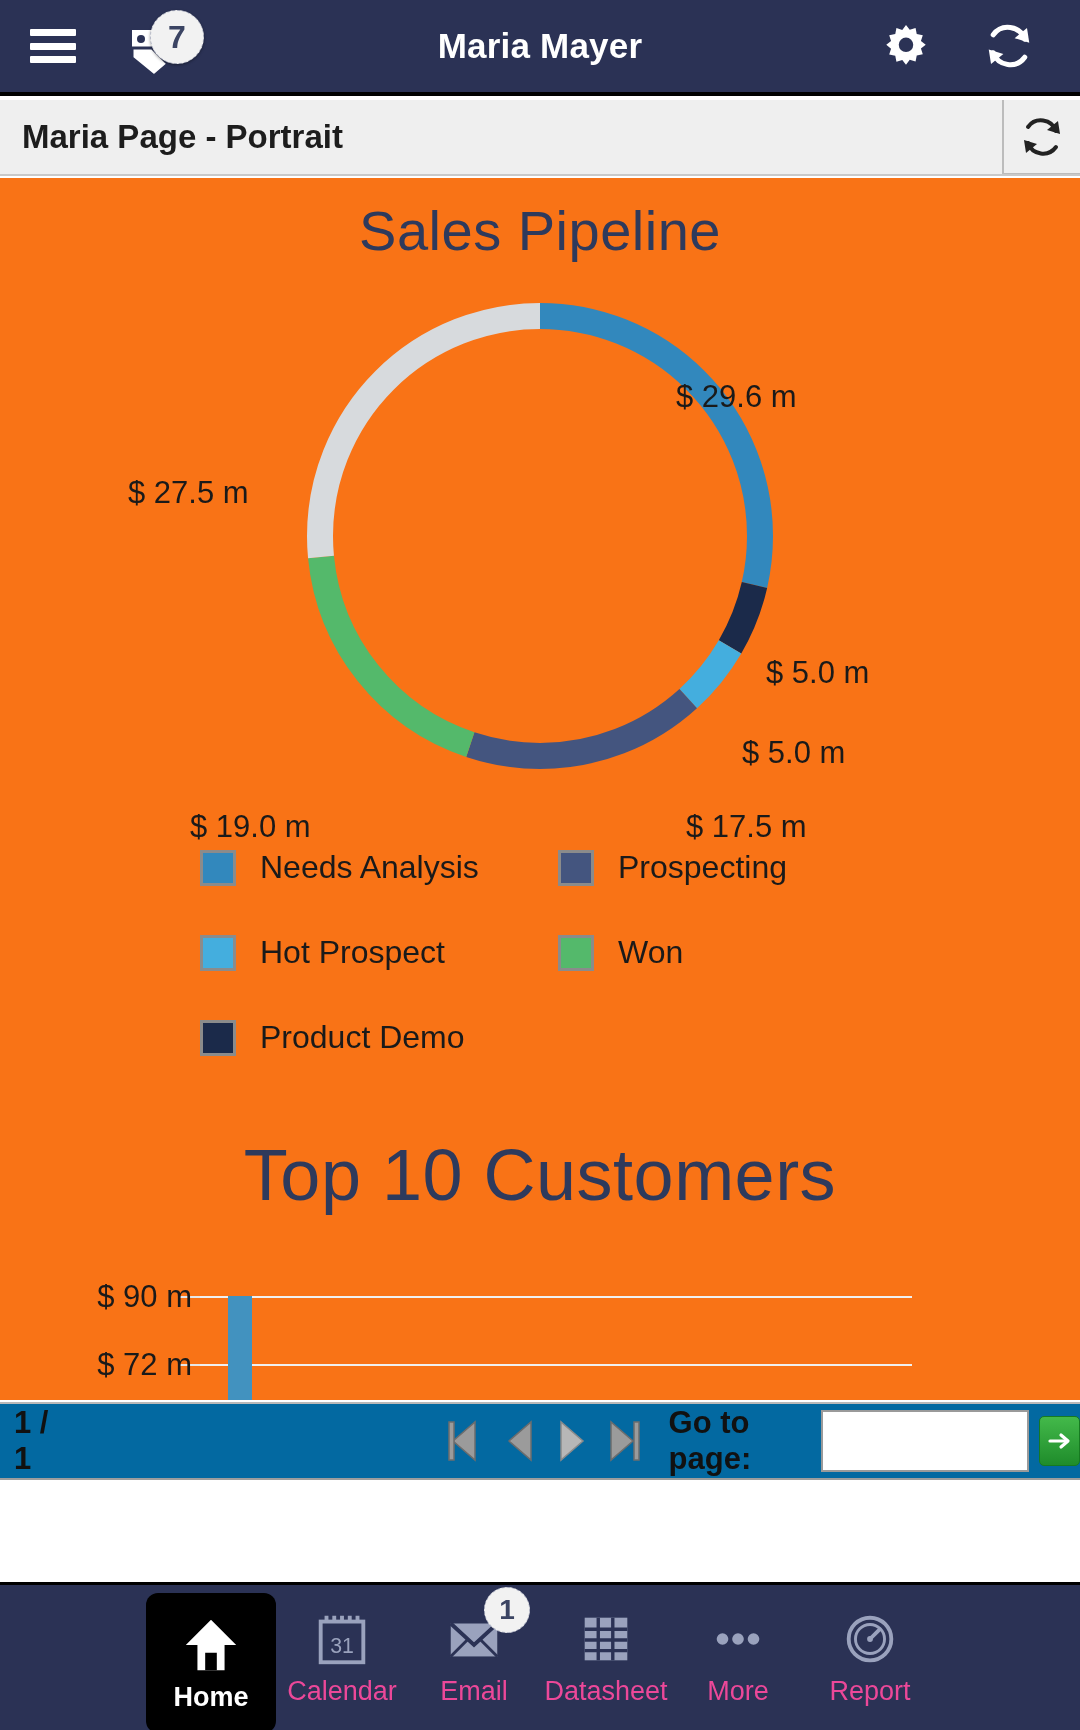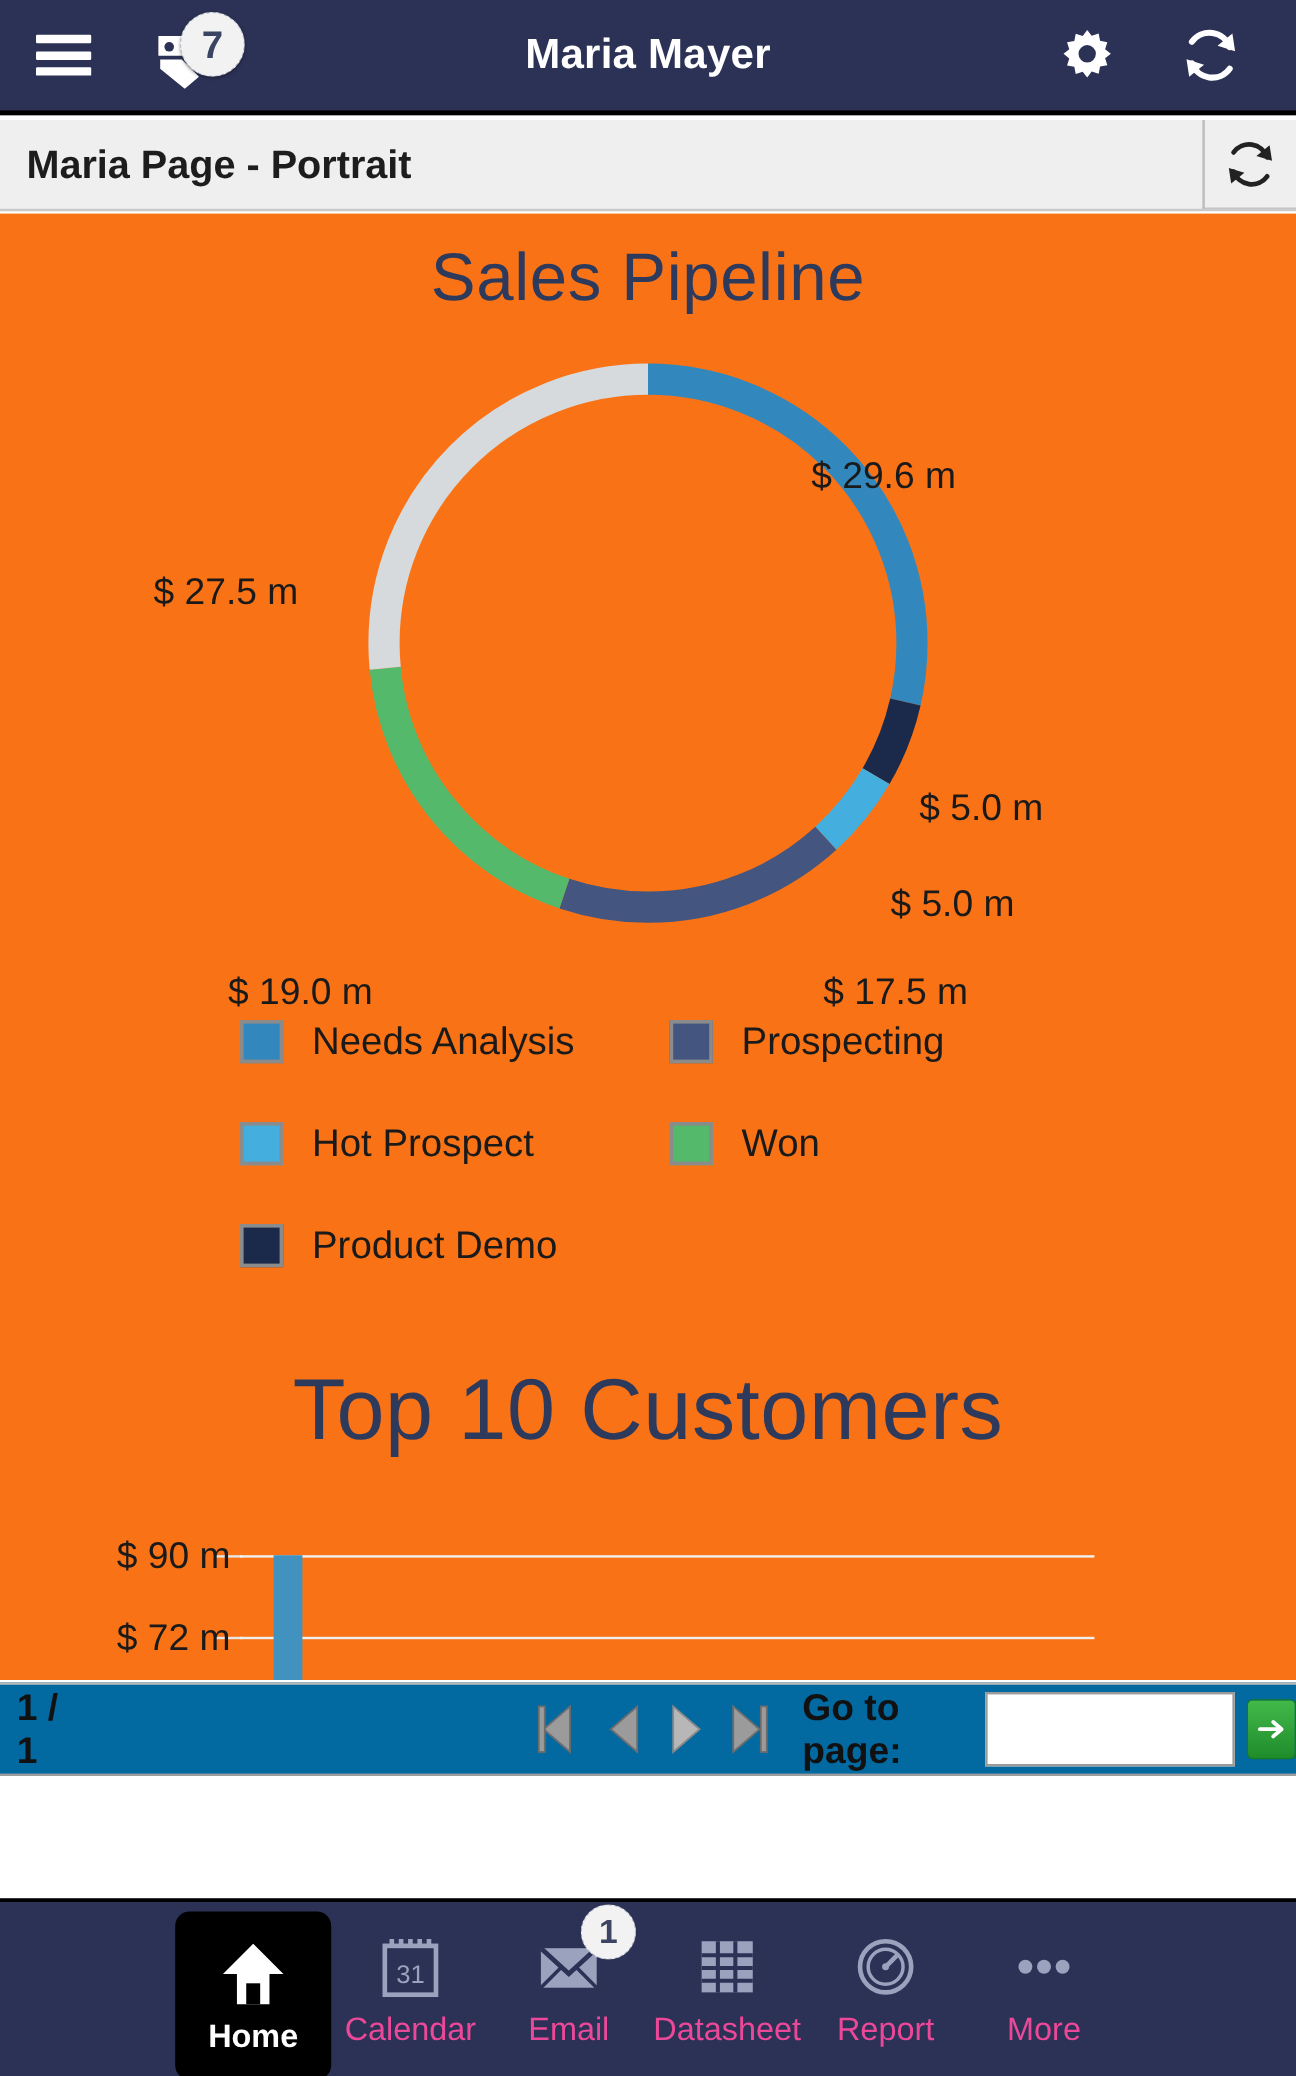--- a/index.html
+++ b/index.html
@@ -339,29 +339,29 @@
   <div class="nav-item">
     <svg width="62" height="62" viewBox="0 0 64 64">
       <rect x="10" y="10" width="44" height="44" fill="#9aa2bd"></rect>
       <path d="M10 22 h44 M10 33 h44 M10 44 h44 M24 10 v44 M39 10 v44" stroke="#2b3255" stroke-width="3.5"></path>
     </svg>
     <span class="nav-label">Datasheet</span>
   </div>
 
   <div class="nav-item">
     <svg width="62" height="62" viewBox="0 0 64 64">
+      <circle cx="16" cy="32" r="6" fill="#9aa2bd"></circle>
+      <circle cx="32" cy="32" r="6" fill="#9aa2bd"></circle>
+      <circle cx="48" cy="32" r="6" fill="#9aa2bd"></circle>
+    </svg>
+    <span class="nav-label">More</span>
+  </div>
+
+  <div class="nav-item">
+    <svg width="62" height="62" viewBox="0 0 64 64">
       <circle cx="32" cy="32" r="22" fill="none" stroke="#9aa2bd" stroke-width="4"></circle>
       <circle cx="32" cy="32" r="15" fill="none" stroke="#9aa2bd" stroke-width="3"></circle>
       <line x1="32" y1="32" x2="42" y2="22" stroke="#9aa2bd" stroke-width="4" stroke-linecap="round"></line>
       <circle cx="32" cy="32" r="3" fill="#9aa2bd"></circle>
     </svg>
     <span class="nav-label">Report</span>
   </div>
-
-  <div class="nav-item">
-    <svg width="62" height="62" viewBox="0 0 64 64">
-      <circle cx="16" cy="32" r="6" fill="#9aa2bd"></circle>
-      <circle cx="32" cy="32" r="6" fill="#9aa2bd"></circle>
-      <circle cx="48" cy="32" r="6" fill="#9aa2bd"></circle>
-    </svg>
-    <span class="nav-label">More</span>
-  </div>
 </div>
 
 </body></html>

